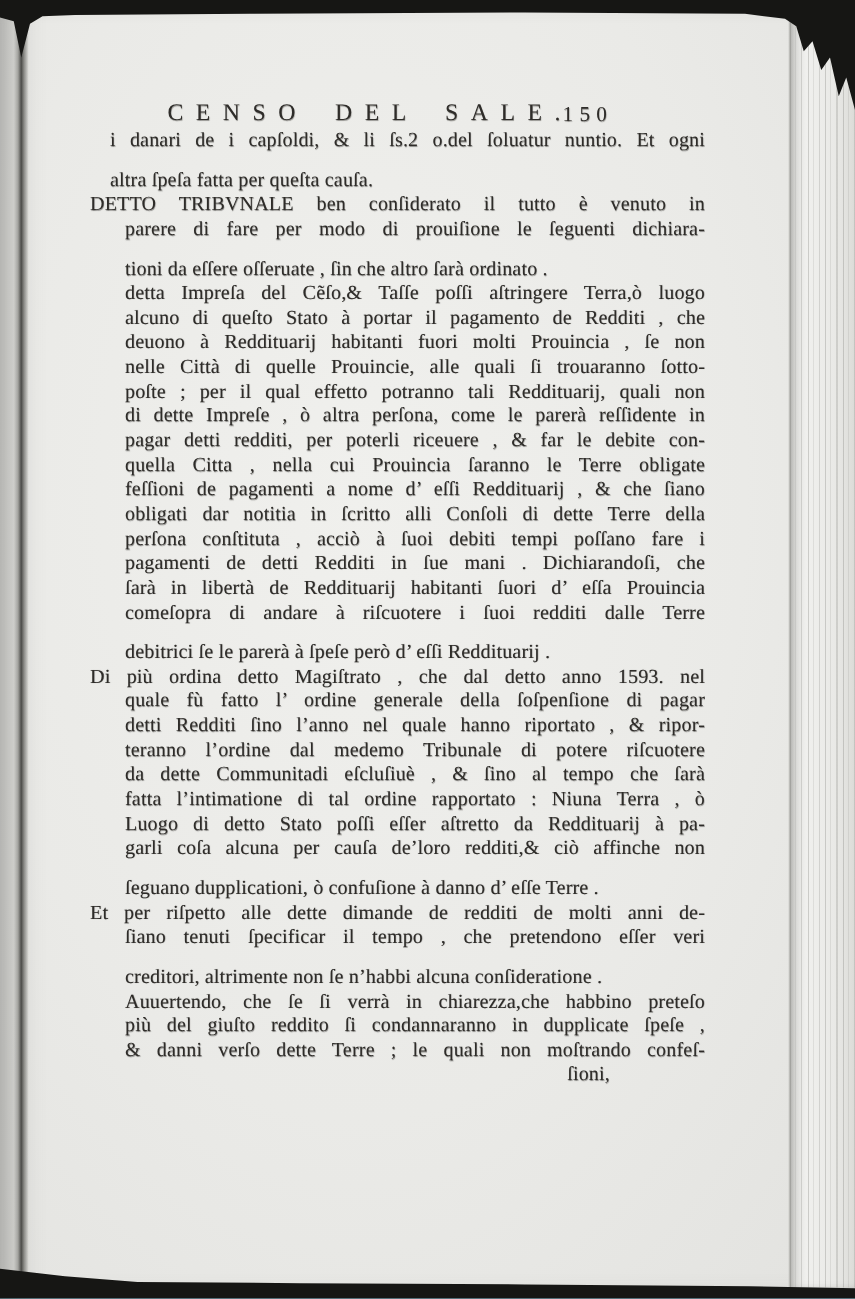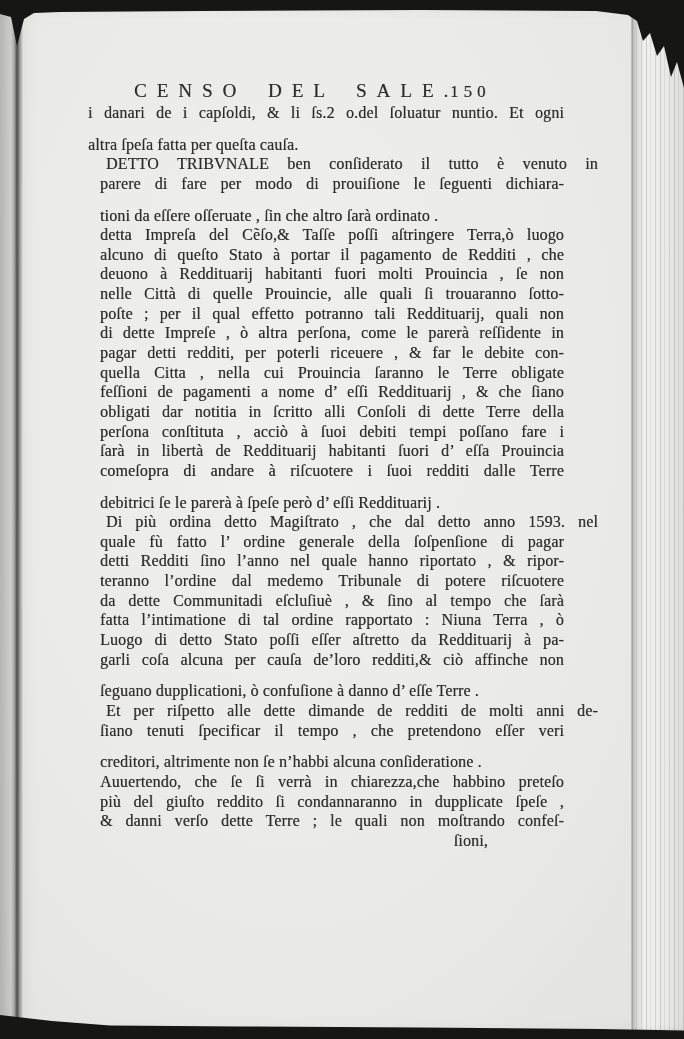--- a/index.html
+++ b/index.html
@@ -54,21 +54,21 @@
     position:absolute;left:72px;top:103px;width:492px;color:#2e2c29;
     font-size:16px;line-height:19.65px;
   }
   .line{
     width:100%;height:19.65px;overflow:hidden;box-sizing:border-box;
     text-align:justify;text-align-last:justify;
     letter-spacing:.15px;
     text-shadow:.4px .4px .6px rgba(46,44,41,.5);
     white-space:nowrap;
   }
-  .ind0{padding-left:0;margin-left:34px;}
+  .ind0{padding-left:0;}
   .ind1{padding-left:28px;}
   .ind2{padding-left:16px;}
   .al-l{text-align:left;text-align-last:left;margin-top:12px;}
   .al-r{text-align:left;text-align-last:right;padding-right:76px;}
   .al-j{}
   
   .edge-svg{position:absolute;inset:0;pointer-events:none;}
 </style>
 </head>
 <body>
@@ -96,20 +96,21 @@
       <div class="line ind1 al-j">alcuno di queſto Stato à portar il pagamento de Redditi , che</div>
       <div class="line ind1 al-j">deuono à Reddituarij habitanti fuori molti  Prouincia , ſe non</div>
       <div class="line ind1 al-j">nelle Città di quelle Prouincie, alle quali ſi trouaranno ſotto-</div>
       <div class="line ind1 al-j">poſte ; per il qual effetto potranno tali Reddituarij, quali  non</div>
       <div class="line ind1 al-j">di dette Impreſe , ò altra perſona, come le parerà reſſidente in</div>
       <div class="line ind1 al-j">pagar detti redditi, per poterli riceuere ,  &amp;  far le debite con-</div>
       <div class="line ind1 al-j">quella Citta ,  nella  cui  Prouincia  ſaranno  le  Terre obligate</div>
       <div class="line ind1 al-j">feſſioni de pagamenti a nome d’ eſſi Reddituarij ,  &amp; che ſiano</div>
       <div class="line ind1 al-j">obligati dar notitia in ſcritto alli Conſoli  di dette Terre della</div>
       <div class="line ind1 al-j">perſona conſtituta ,  acciò  à  ſuoi  debiti  tempi  poſſano fare i</div>
+      <div class="line ind1 al-j">pagamenti de detti Redditi in ſue mani .   Dichiarandoſi, che</div>
       <div class="line ind1 al-j">ſarà in libertà de Reddituarij habitanti ſuori d’ eſſa  Prouincia</div>
       <div class="line ind1 al-j">comeſopra di andare  à  riſcuotere  i  ſuoi  redditi  dalle  Terre</div>
       <div class="line ind1 al-l">debitrici ſe le parerà  à  ſpeſe  però  d’ eſſi Reddituarij .</div>
       <div class="line ind0 al-j">Di più ordina detto  Magiſtrato , che dal detto anno  1593. nel</div>
       <div class="line ind1 al-j">quale fù fatto l’ ordine  generale  della  ſoſpenſione  di pagar</div>
       <div class="line ind1 al-j">detti Redditi ſino l’anno nel quale hanno riportato , &amp; ripor-</div>
       <div class="line ind1 al-j">teranno l’ordine dal medemo Tribunale di potere  riſcuotere</div>
       <div class="line ind1 al-j">da dette Communitadi eſcluſiuè ,  &amp;  ſino  al  tempo  che  ſarà</div>
       <div class="line ind1 al-j">fatta l’intimatione di tal ordine rapportato :  Niuna  Terra , ò</div>
       <div class="line ind1 al-j">Luogo di detto Stato poſſi  eſſer  aſtretto  da Reddituarij à pa-</div>

